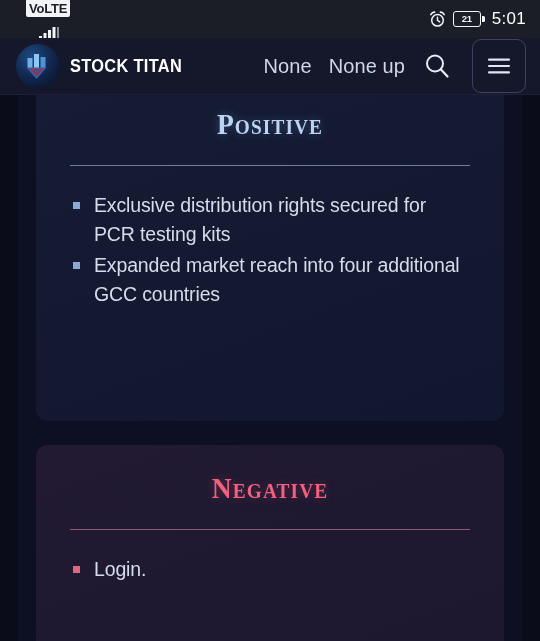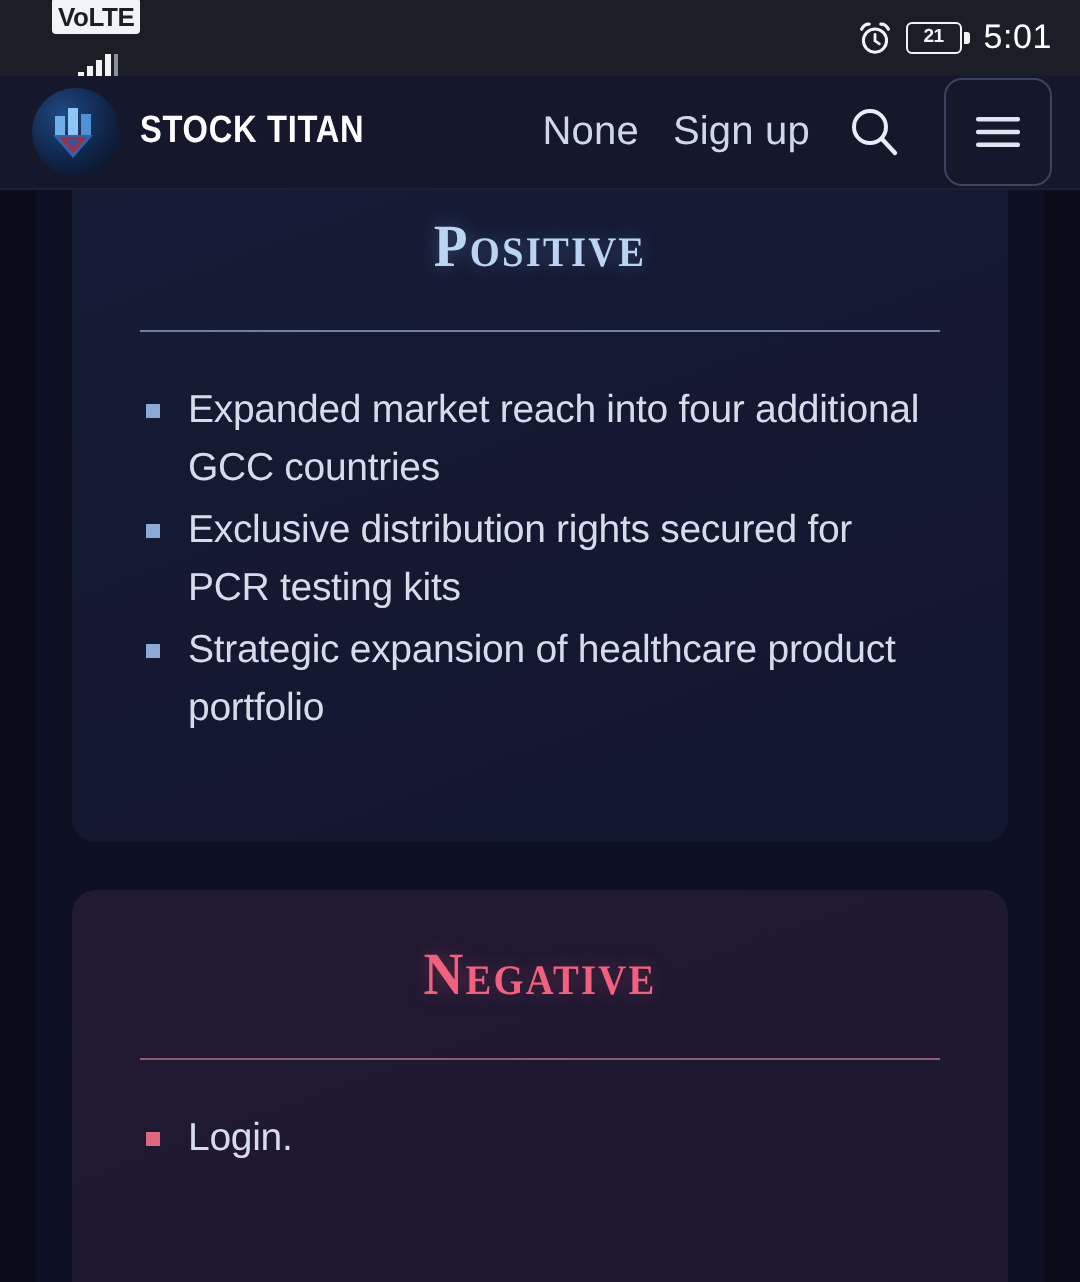--- a/index.html
+++ b/index.html
@@ -322,21 +322,21 @@
           <rect x="15.5" y="5" width="5" height="11" fill="#4f93d6"></rect>
           <path d="M1.5 15.5 H21.5 L11.5 27 Z" fill="#2f63b0"></path>
           <path d="M4.5 16.5 H18.5 L11.5 24.5 Z" fill="#b02a3a"></path>
           <path d="M7.5 17.5 H15.5 L11.5 22 Z" fill="#2a5aa0"></path>
         </svg>
       </span>
       <span class="brand-name">STOCK TITAN</span>
     </a>
     <div class="nav">
       <a class="nav-link">None</a>
-      <a class="nav-link">Sign up</a>
+      <a class="nav-link">None up</a>
       <span class="icon-btn">
         <svg width="30" height="30" viewBox="0 0 30 30">
           <circle cx="13" cy="12.5" r="8" fill="none" stroke="#e8edf6" stroke-width="2"></circle>
           <line x1="19" y1="18.5" x2="25.5" y2="25.5" stroke="#e8edf6" stroke-width="2.2" stroke-linecap="round"></line>
         </svg>
       </span>
       <span class="menu-box">
         <svg width="26" height="18" viewBox="0 0 26 18">
           <rect x="2" y="1.5" width="22" height="2.2" rx="1" fill="#dfe5f1"></rect>
           <rect x="2" y="7.9" width="22" height="2.2" rx="1" fill="#dfe5f1"></rect>
@@ -347,23 +347,22 @@
   </div>
 
   <div class="page">
     <div class="page-gutter"></div>
     <div class="content">
 
       <section class="card card-positive">
         <h2 class="card-title title-positive">Positive</h2>
         <hr class="divider divider-positive">
         <ul class="bullets bullets-positive">
+          <li>Exclusive distribution rights secured for PCR testing kits</li>
           <li>Expanded market reach into four additional GCC countries</li>
-          <li>Exclusive distribution rights secured for PCR testing kits</li>
-          <li>Strategic expansion of healthcare product portfolio</li>
         </ul>
       </section>
 
       <section class="card card-negative">
         <h2 class="card-title title-negative">Negative</h2>
         <hr class="divider divider-negative">
         <ul class="bullets bullets-negative">
           <li>Login.</li>
         </ul>
       </section>

